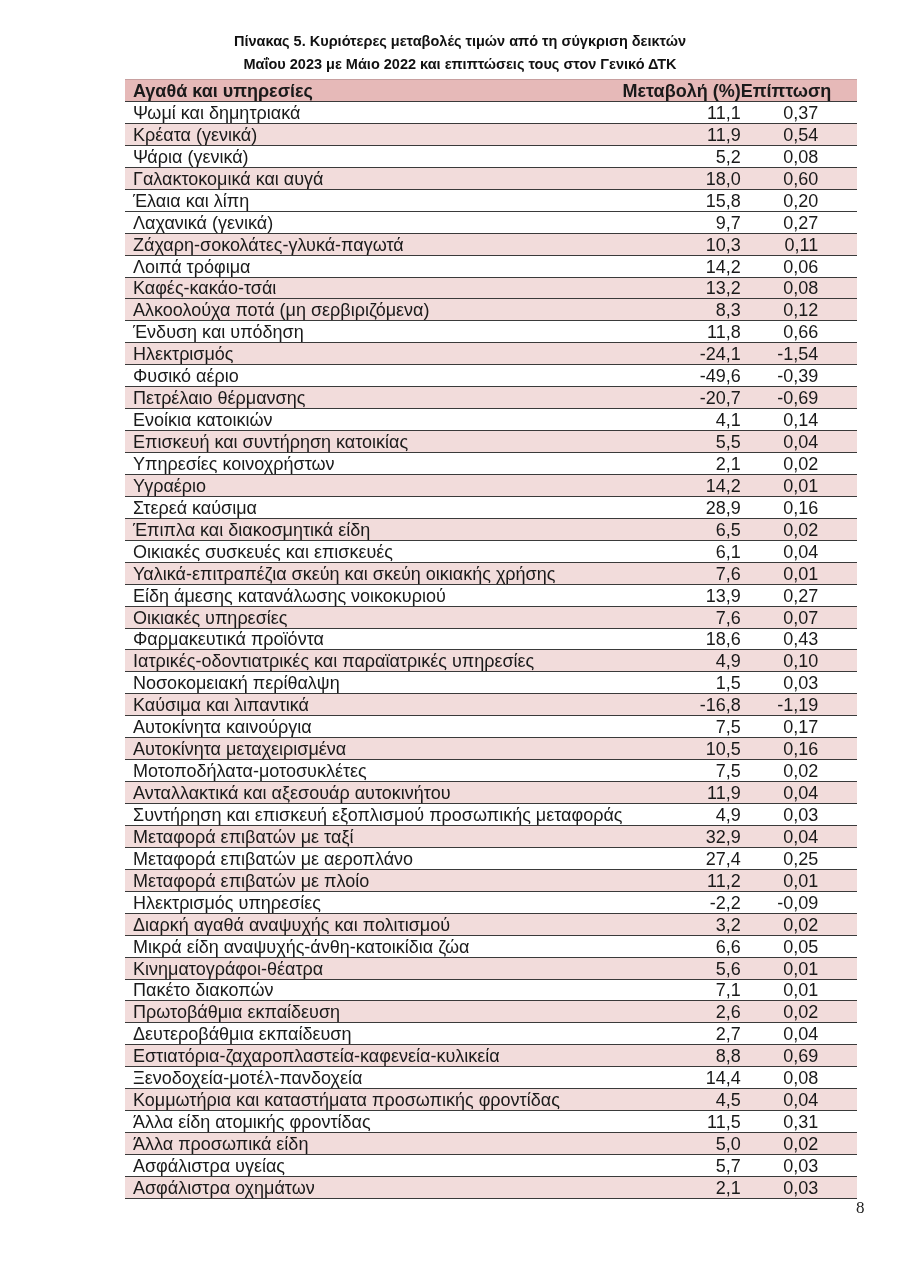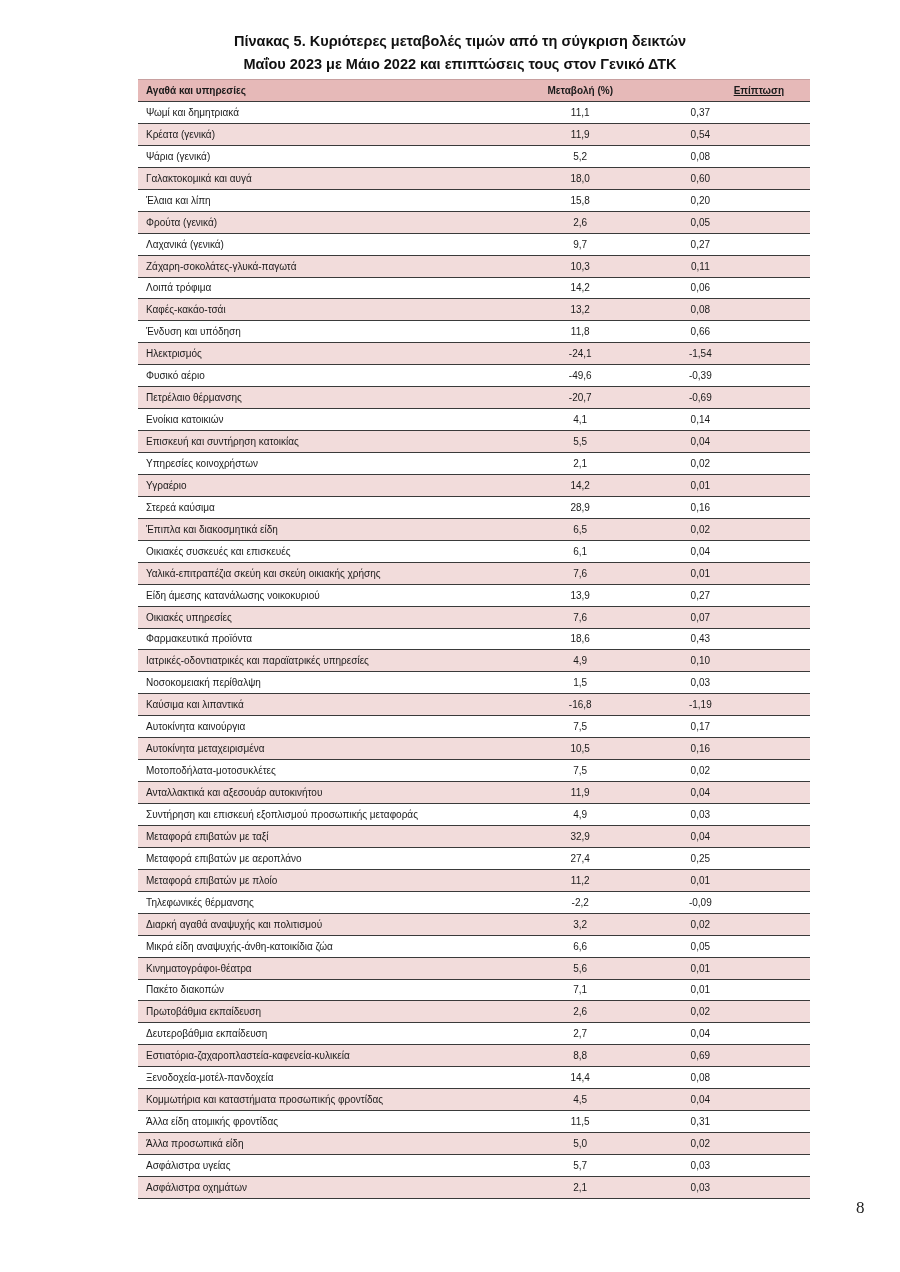--- a/index.html
+++ b/index.html
@@ -22,46 +22,46 @@
       text-align: center;
       font-weight: bold;
       font-size: 14.5px;
       line-height: 23px;
       color: #111;
     }
     .title-line { display: block; }
     table.data {
       position: absolute;
       top: 79px;
-      left: 138px;
+      left: 125px;
       width: 672px;
       border-collapse: collapse;
-      font-size: 10px;
+      font-size: 18px;
     }
     table.data th, table.data td {
       padding: 0;
       height: 20.95px;
       line-height: 20px;
       border-bottom: 1.5px solid #3a3a3a;
       vertical-align: bottom;
       white-space: nowrap;
     }
     table.data thead th {
       background: #e6b9b8;
       font-weight: bold;
       height: 21px;
       border-top: 1px solid #c8a0a0;
       border-bottom: 1.5px solid #3a3a3a;
     }
     table.data tr.alt td { background: #f2dcdb; }
     .c-item { text-align: left; padding-left: 8px !important; width: 405px; }
-    .c-change { text-align: center; width: 105px; padding-right: 0 !important; }
-    .c-impact { text-align: center; width: 160px; padding-right: 39px !important; }
+    .c-change { text-align: right; width: 105px; padding-right: 0 !important; }
+    .c-impact { text-align: right; width: 160px; padding-right: 39px !important; }
     thead .c-change { text-align: center; padding-right: 0 !important; }
-    thead .c-impact { text-align: right; padding-right: 26px !important; text-decoration: underline; }
+    thead .c-impact { text-align: right; padding-right: 26px !important; }
     .page-number {
       position: absolute;
       top: 1198px;
       left: 856px;
       font-family: "Liberation Serif", "DejaVu Serif", serif;
       font-size: 17px;
       color: #222;
     }
   </style>
 </head>
@@ -99,45 +99,45 @@
       <tr class="alt">
         <td class="c-item">Γαλακτοκομικά και αυγά</td>
         <td class="c-change">18,0</td>
         <td class="c-impact">0,60</td>
       </tr>
       <tr>
         <td class="c-item">Έλαια και λίπη</td>
         <td class="c-change">15,8</td>
         <td class="c-impact">0,20</td>
       </tr>
-      <tr class="alt">
-        <td class="c-item">Φρούτα (γενικά)</td>
-        <td class="c-change">2,6</td>
-        <td class="c-impact">0,05</td>
-      </tr>
       <tr>
         <td class="c-item">Λαχανικά (γενικά)</td>
         <td class="c-change">9,7</td>
         <td class="c-impact">0,27</td>
       </tr>
       <tr class="alt">
         <td class="c-item">Ζάχαρη-σοκολάτες-γλυκά-παγωτά</td>
         <td class="c-change">10,3</td>
         <td class="c-impact">0,11</td>
       </tr>
       <tr>
         <td class="c-item">Λοιπά τρόφιμα</td>
         <td class="c-change">14,2</td>
         <td class="c-impact">0,06</td>
       </tr>
       <tr class="alt">
         <td class="c-item">Καφές-κακάο-τσάι</td>
         <td class="c-change">13,2</td>
         <td class="c-impact">0,08</td>
       </tr>
+      <tr class="alt">
+        <td class="c-item">Αλκοολούχα ποτά (μη σερβιριζόμενα)</td>
+        <td class="c-change">8,3</td>
+        <td class="c-impact">0,12</td>
+      </tr>
       <tr>
         <td class="c-item">Ένδυση και υπόδηση</td>
         <td class="c-change">11,8</td>
         <td class="c-impact">0,66</td>
       </tr>
       <tr class="alt">
         <td class="c-item">Ηλεκτρισμός</td>
         <td class="c-change">-24,1</td>
         <td class="c-impact">-1,54</td>
       </tr>
@@ -255,21 +255,21 @@
         <td class="c-item">Μεταφορά επιβατών με αεροπλάνο</td>
         <td class="c-change">27,4</td>
         <td class="c-impact">0,25</td>
       </tr>
       <tr class="alt">
         <td class="c-item">Μεταφορά επιβατών με πλοίο</td>
         <td class="c-change">11,2</td>
         <td class="c-impact">0,01</td>
       </tr>
       <tr>
-        <td class="c-item">Τηλεφωνικές θέρμανσης</td>
+        <td class="c-item">Ηλεκτρισμός υπηρεσίες</td>
         <td class="c-change">-2,2</td>
         <td class="c-impact">-0,09</td>
       </tr>
       <tr class="alt">
         <td class="c-item">Διαρκή αγαθά αναψυχής και πολιτισμού</td>
         <td class="c-change">3,2</td>
         <td class="c-impact">0,02</td>
       </tr>
       <tr>
         <td class="c-item">Μικρά είδη αναψυχής-άνθη-κατοικίδια ζώα</td>

